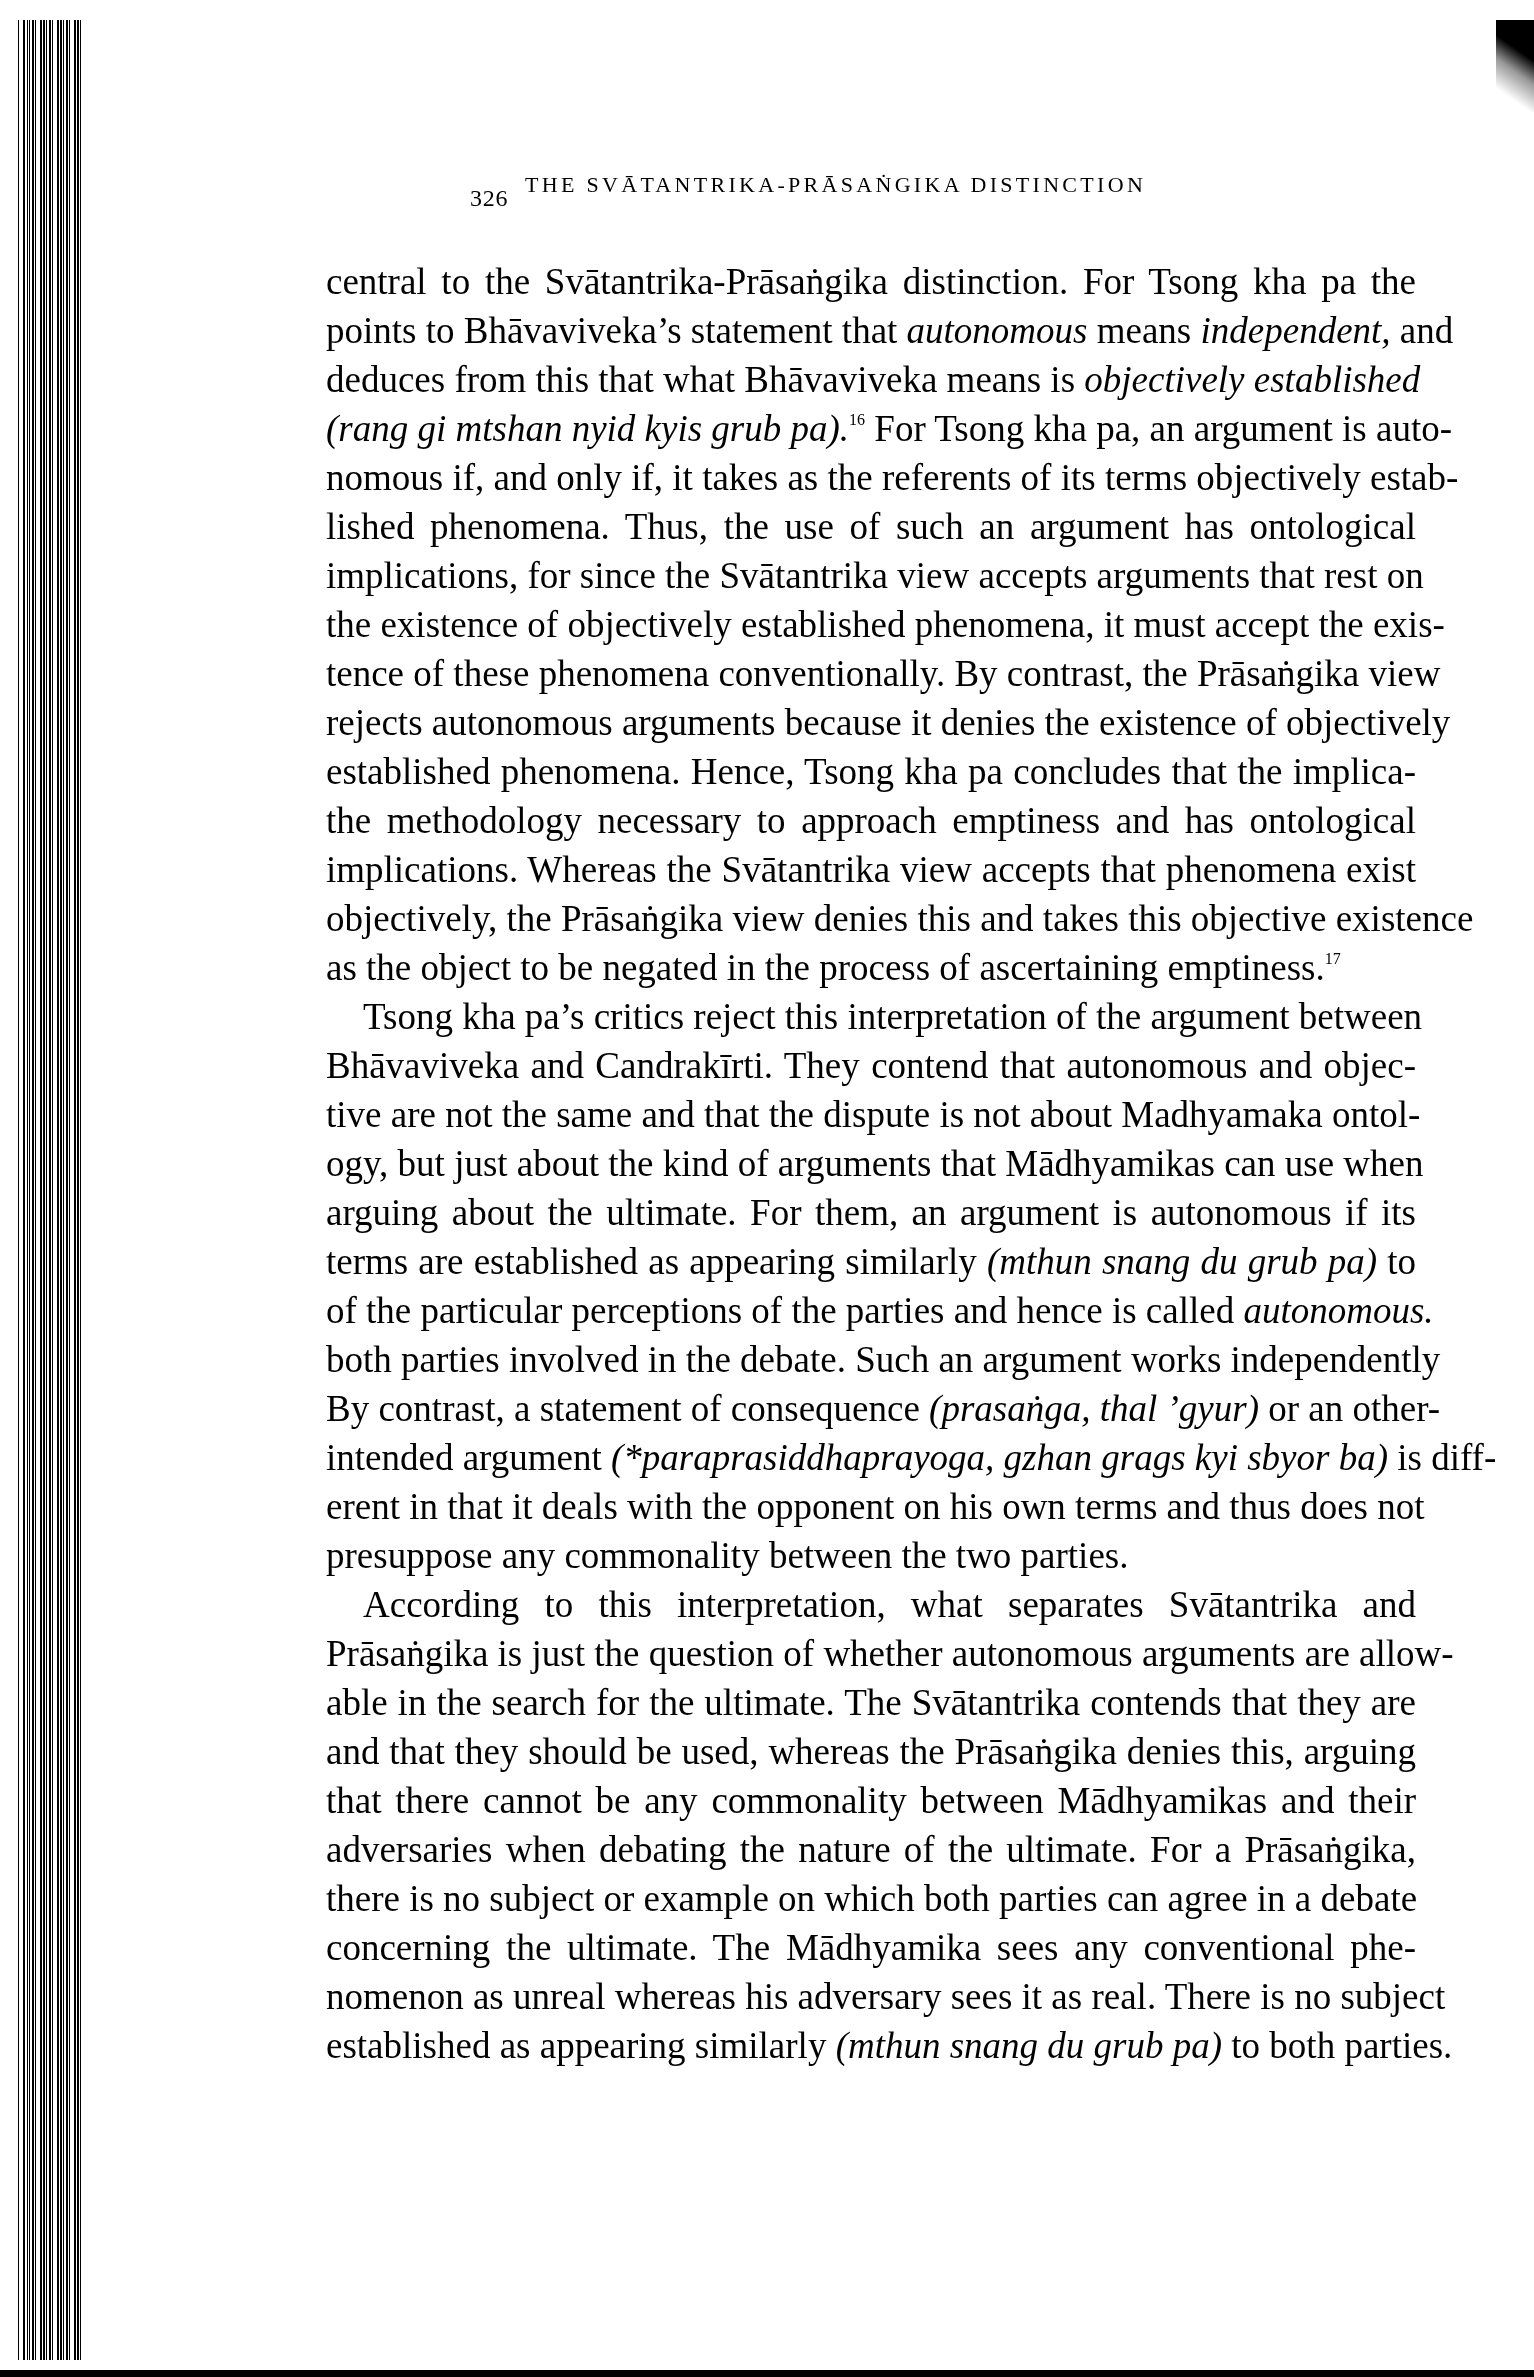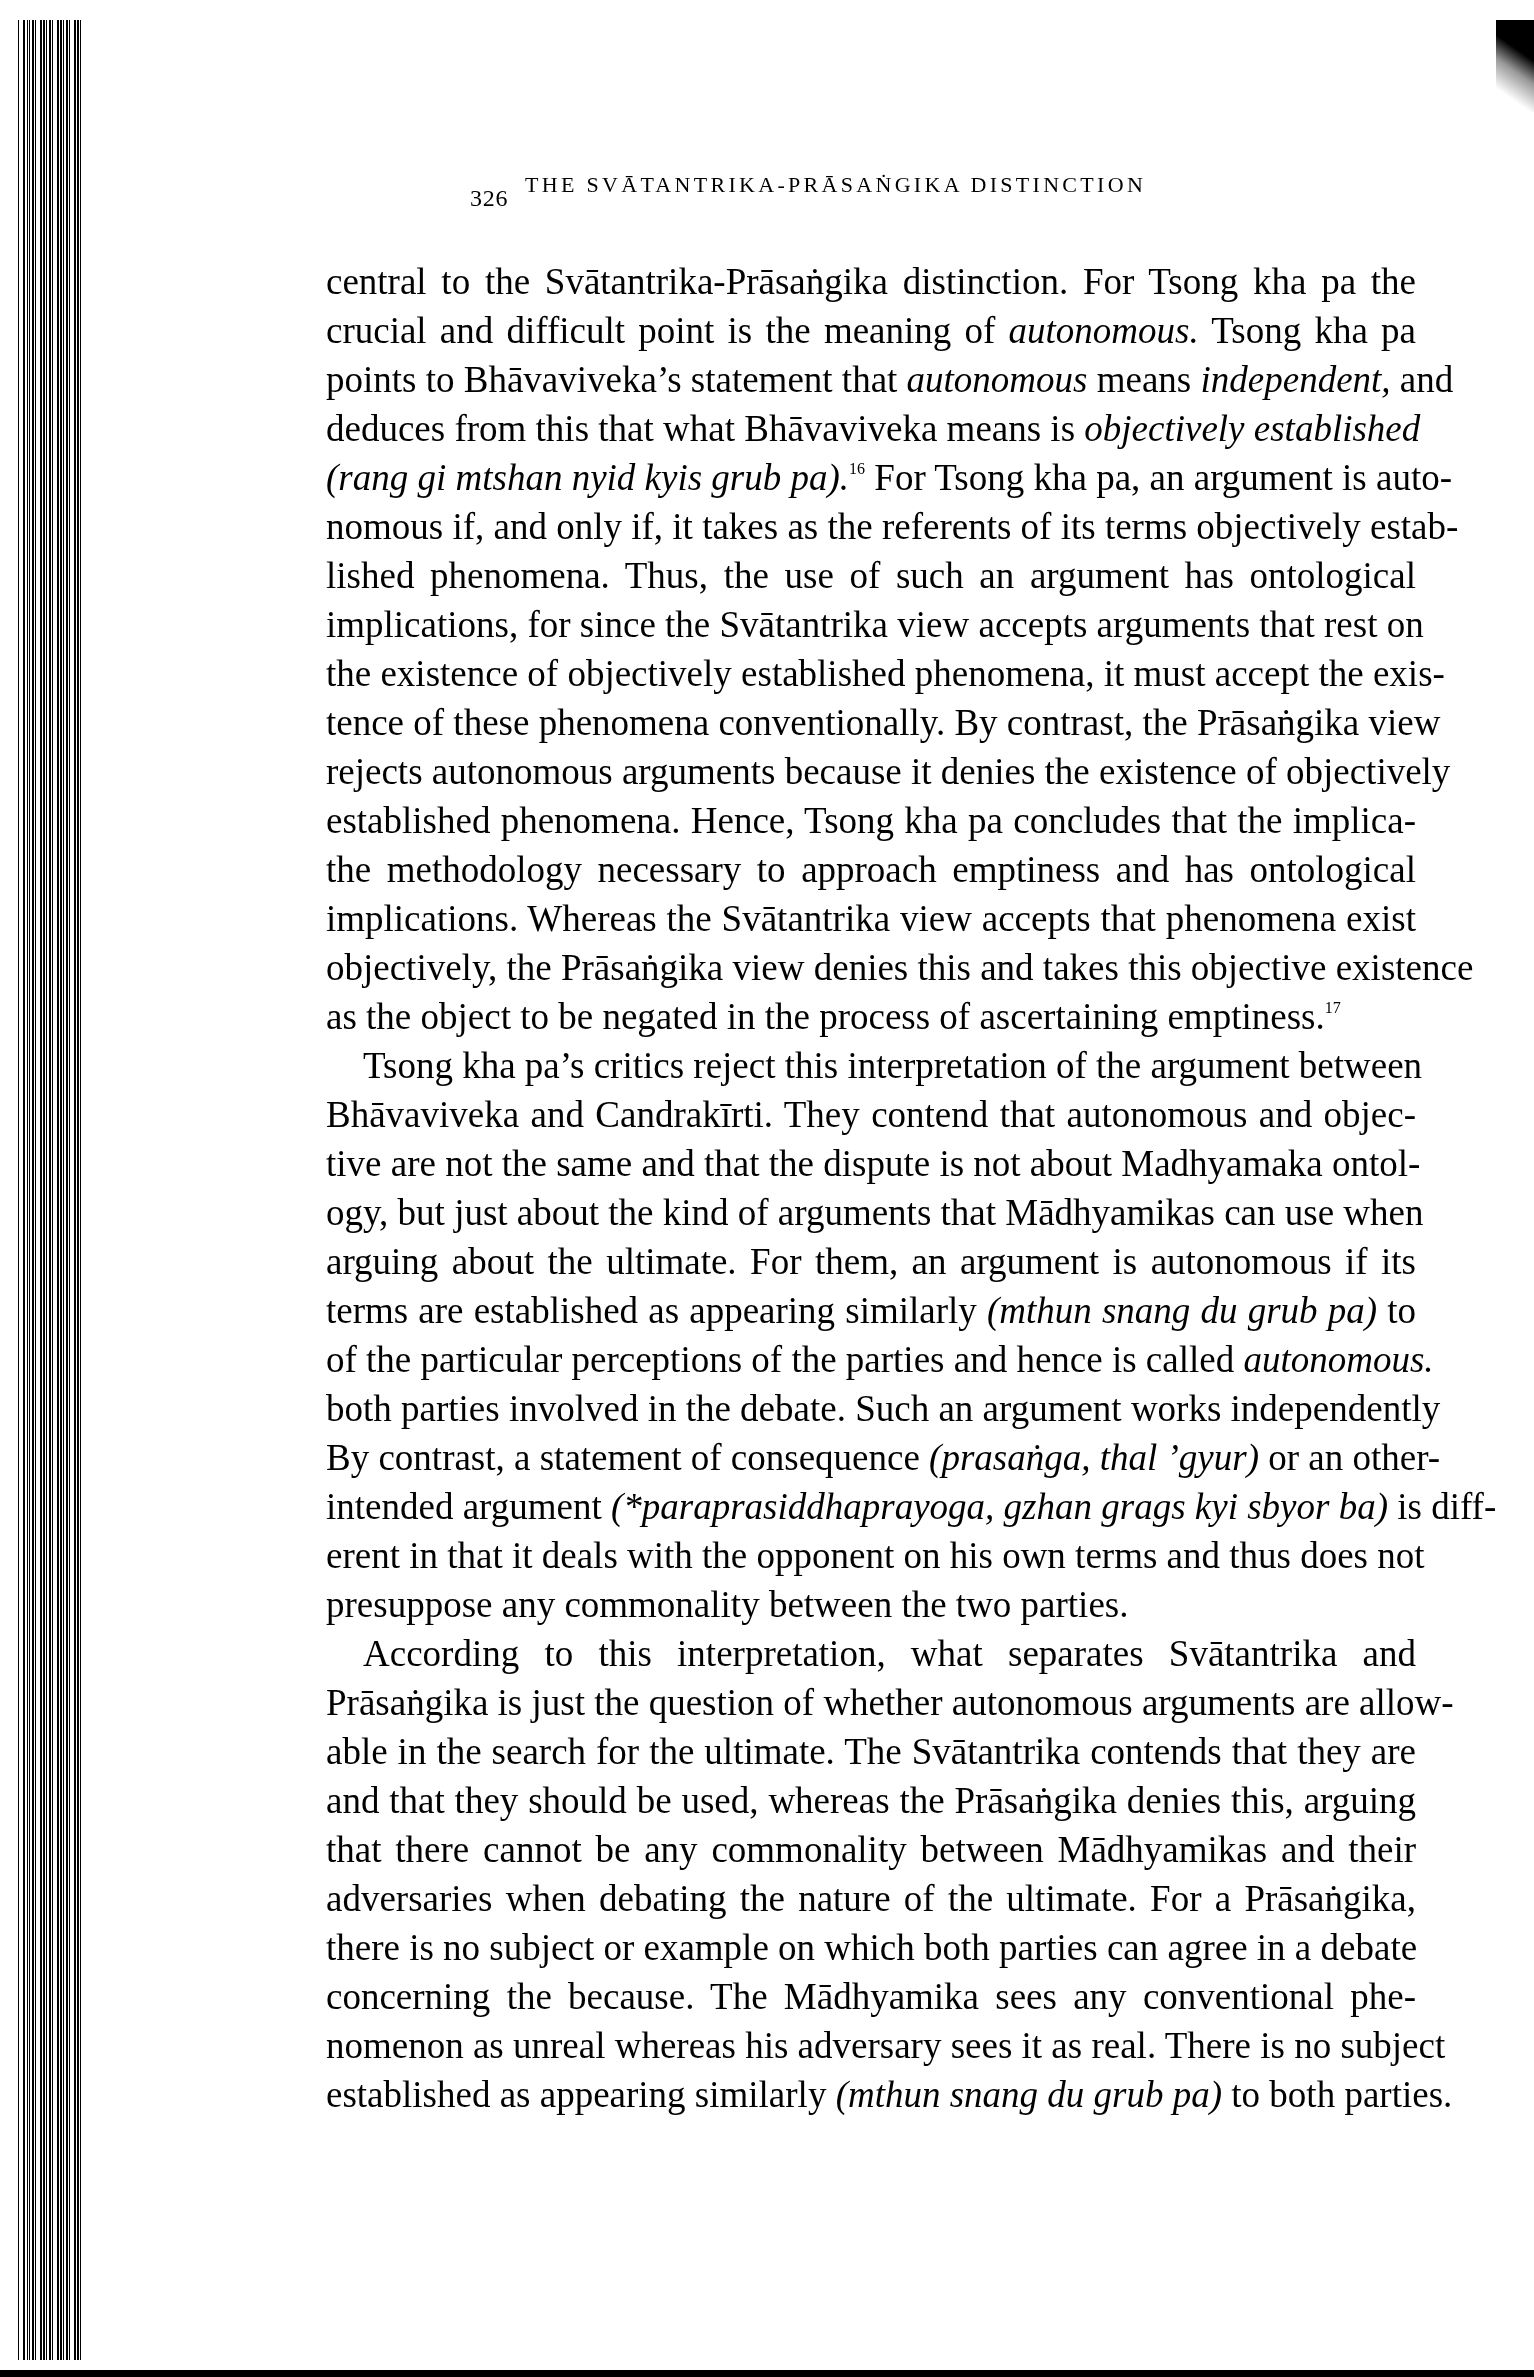--- a/index.html
+++ b/index.html
@@ -33,21 +33,20 @@
   <div class="bottom-bar"></div>
 
   <div class="header">
     <span class="folio">326</span>
     <span class="running-head">THE SVĀTANTRIKA-PRĀSAṄGIKA DISTINCTION</span>
   </div>
 
   <div class="body-text" id="body-text">
       <div>
         <div class="line"><span>central to the Svātantrika-Prāsaṅgika distinction. For Tsong kha pa the</span></div>
-        <div class="line"><span>crucial and difficult point is the meaning of </span><span class="it">autonomous.</span><span> Tsong kha pa</span></div>
         <div class="line"><span>points to Bhāvaviveka’s statement that </span><span class="it">autonomous</span><span> means </span><span class="it">independent,</span><span> and</span></div>
         <div class="line"><span>deduces from this that what Bhāvaviveka means is </span><span class="it">objectively established</span></div>
         <div class="line"><span class="it">(rang gi mtshan nyid kyis grub pa).</span><span class="sup">16</span><span> For Tsong kha pa, an argument is auto-</span></div>
         <div class="line"><span>nomous if, and only if, it takes as the referents of its terms objectively estab-</span></div>
         <div class="line"><span>lished phenomena. Thus, the use of such an argument has ontological</span></div>
         <div class="line"><span>implications, for since the Svātantrika view accepts arguments that rest on</span></div>
         <div class="line"><span>the existence of objectively established phenomena, it must accept the exis-</span></div>
         <div class="line"><span>tence of these phenomena conventionally. By contrast, the Prāsaṅgika view</span></div>
         <div class="line"><span>rejects autonomous arguments because it denies the existence of objectively</span></div>
         <div class="line"><span>established phenomena. Hence, Tsong kha pa concludes that the implica-</span></div>
@@ -71,19 +70,19 @@
         <div class="line last"><span>presuppose any commonality between the two parties.</span></div>
       </div>
       <div>
         <div class="line indent"><span>According to this interpretation, what separates Svātantrika and</span></div>
         <div class="line"><span>Prāsaṅgika is just the question of whether autonomous arguments are allow-</span></div>
         <div class="line"><span>able in the search for the ultimate. The Svātantrika contends that they are</span></div>
         <div class="line"><span>and that they should be used, whereas the Prāsaṅgika denies this, arguing</span></div>
         <div class="line"><span>that there cannot be any commonality between Mādhyamikas and their</span></div>
         <div class="line"><span>adversaries when debating the nature of the ultimate. For a Prāsaṅgika,</span></div>
         <div class="line"><span>there is no subject or example on which both parties can agree in a debate</span></div>
-        <div class="line"><span>concerning the because. The Mādhyamika sees any conventional phe-</span></div>
+        <div class="line"><span>concerning the ultimate. The Mādhyamika sees any conventional phe-</span></div>
         <div class="line"><span>nomenon as unreal whereas his adversary sees it as real. There is no subject</span></div>
         <div class="line last"><span>established as appearing similarly </span><span class="it">(mthun snang du grub pa)</span><span> to both parties.</span></div>
       </div>
     </div>
 </div>
 
 
 </body></html>

